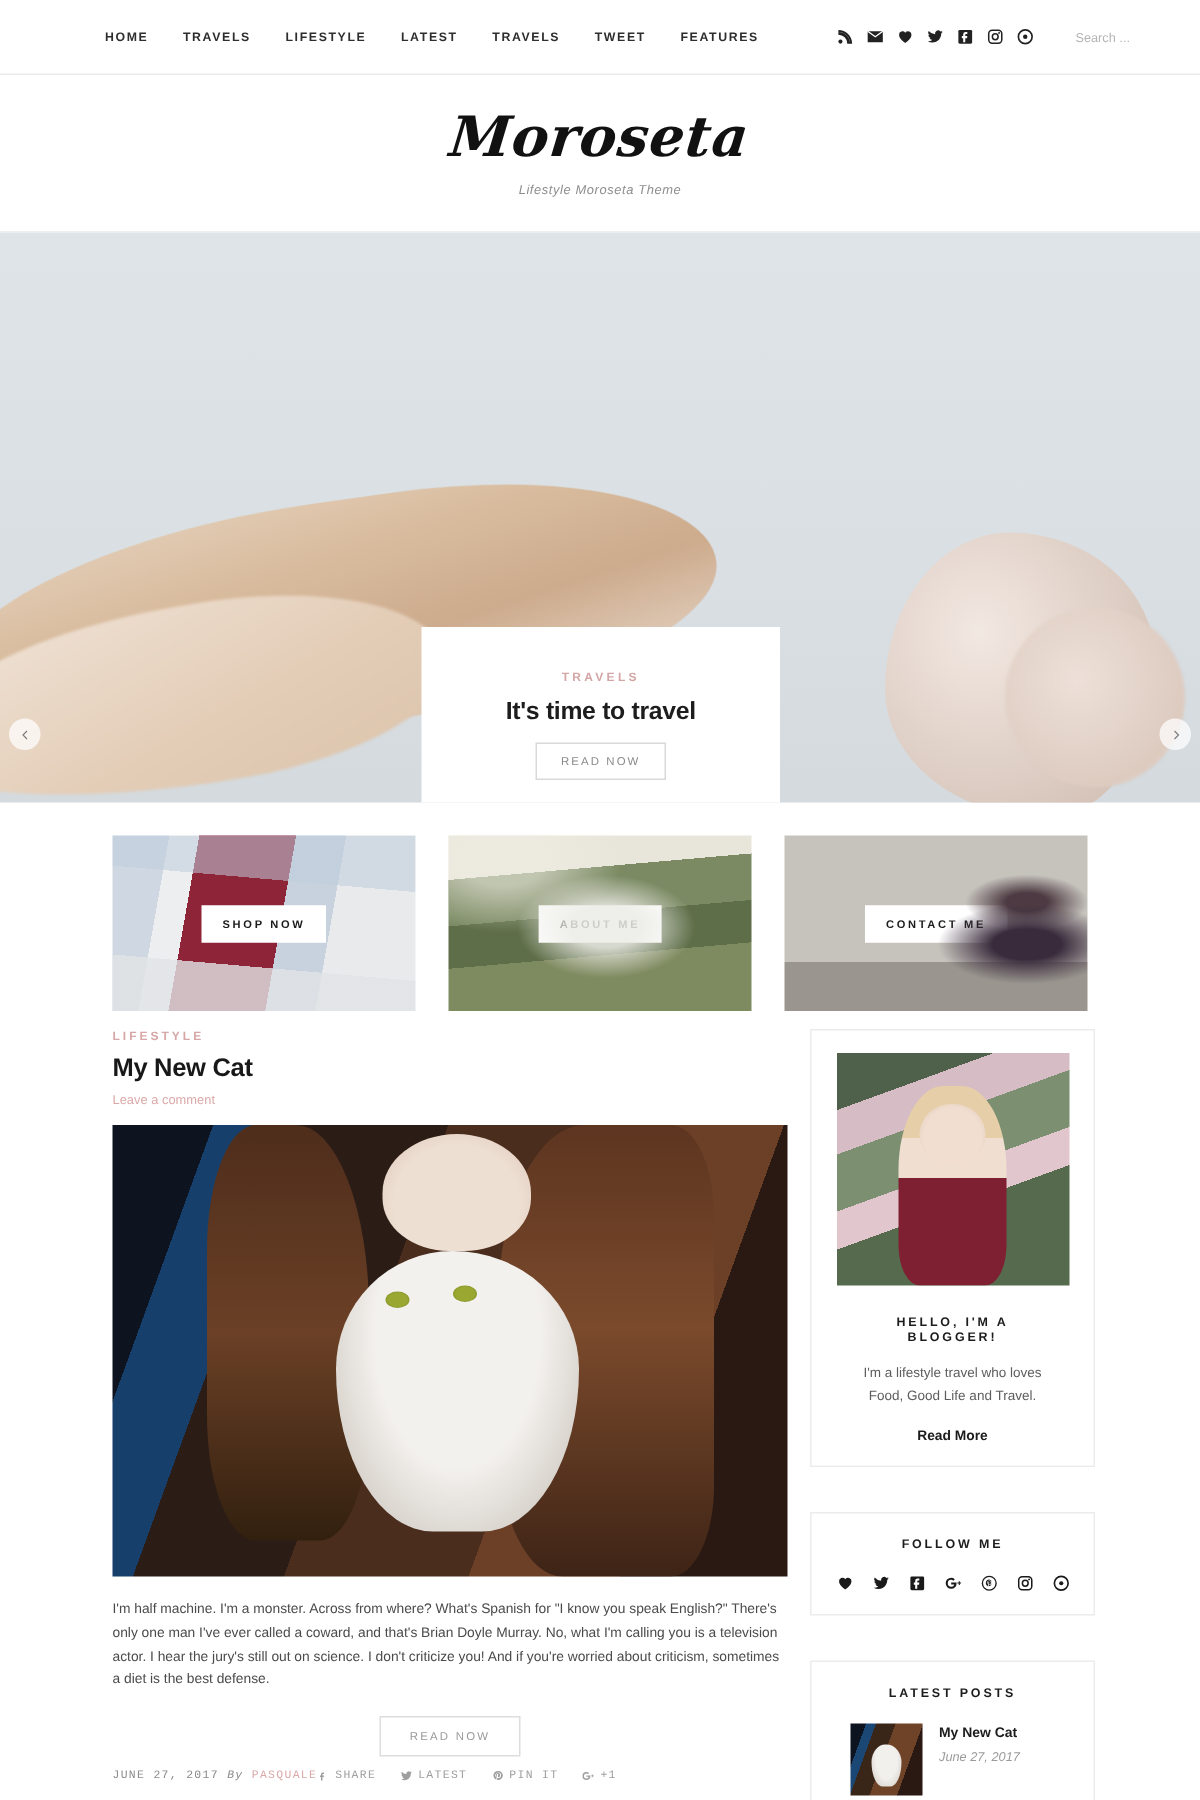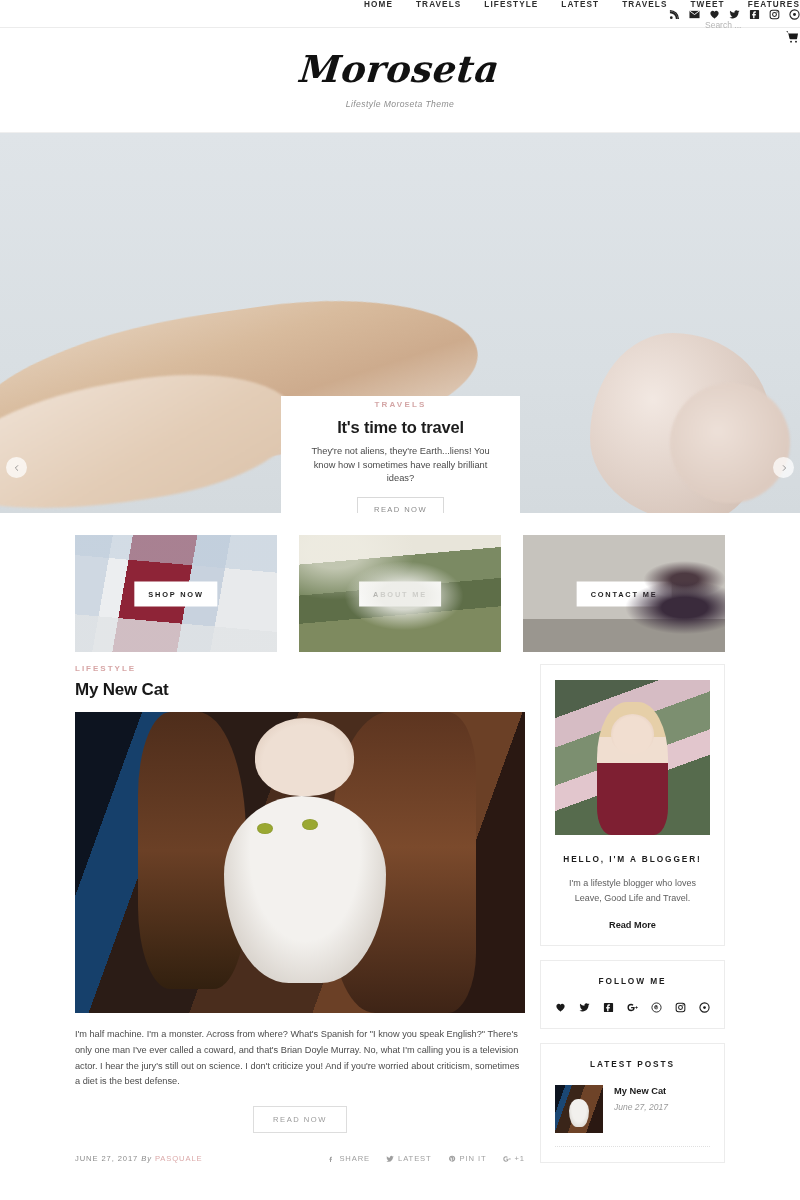--- a/index.html
+++ b/index.html
@@ -6,22 +6,22 @@
   html, body {
     width: 800px; height: 1200px;
     background: #ffffff;
     font-family: "Liberation Sans", sans-serif;
     overflow: hidden;
   }
   .page { position: relative; width: 800px; height: 1200px; background: #fff; }
 
   
   .topbar {
-    position: relative; height: 28px; border-bottom: 1px solid #ececec;
-    display: flex; align-items: flex-end; background: #fff; flex-direction: column;
+    position: relative; height: 50px; border-bottom: 1px solid #ececec;
+    display: flex; align-items: center; background: #fff;
   }
   .nav { display: flex; align-items: center; margin-left: 70px; gap: 23px; }
   .nav a {
     font-size: 8.2px; letter-spacing: 1.1px; color: #2e2e2e;
     text-decoration: none; font-weight: 600; white-space: nowrap;
   }
   .topsocial { display: flex; align-items: center; gap: 9px; margin-left: 52px; }
   .topsocial .ic { width: 11px; height: 11px; display: block; color: #222; }
   .topsocial .ic svg { width: 100%; height: 100%; display: block; fill: #222; }
   .searchwrap {
@@ -157,36 +157,36 @@
     border-radius: 30% 45% 30% 30%;
   }
   .post-body { margin-top: 14px; font-size: 9.2px; line-height: 1.72; color: #4b4b4b; }
   .readnow-wrap { display: flex; justify-content: center; margin-top: 16px; }
   .readnow {
     border: 1px solid #ddd; background: #fff; color: #9a9a9a; font-size: 7.6px;
     letter-spacing: 1.5px; padding: 8px 19px; cursor: pointer;
     font-family: "Liberation Sans", sans-serif;
   }
   .post-footer {
-    margin-top: 21px; display: flex; align-items: center; justify-content: space-between;
-    font-size: 7.6px; letter-spacing: .9px; color: #8c8c8c;
+    margin-top: 9px; display: flex; align-items: center; 
+    font-size: 7.6px; letter-spacing: .9px; color: #8c8c8c; font-family: Liberation Mono, monospace;
   }
   .post-footer .by { font-style: italic; color: #8c8c8c; }
   .post-footer .author { color: #dba8a8; font-style: normal; }
   .shares { display: flex; gap: 16px; color: #9e9e9e; }
   .shares span { display: flex; align-items: center; gap: 4px; cursor: pointer; white-space: nowrap; }
   .shares svg { width: 8px; height: 8px; fill: #9e9e9e; }
 
   
   .sidebar { width: 190px; }
   .widget {
-    border: 1px solid #ececec; background: #fff; padding: 15px 14px;
+    border: 1px solid #ececec; background: #fff; padding: 15px 26px;
     display: flex; flex-direction: column; align-items: center; text-align: center;
   }
-  .widget + .widget { margin-top: 14px; }
+  .widget + .widget { margin-top: 30px; }
   .author-img {
     width: 155px; height: 155px;
     background: linear-gradient(160deg,#50614b 0 18%, #d6bcc4 18% 32%, #7c8f70 32% 50%, #e2c6cd 50% 62%, #566b4d 62% 100%);
     position: relative; overflow: hidden;
   }
   .author-img::before {
     content: ""; position: absolute; left: 27%; top: 14%; width: 46%; height: 86%;
     background: linear-gradient(180deg,#e6cfa8 0 26%, #f0ded0 26% 46%, #7e1f32 46% 100%);
     border-radius: 42% 42% 20% 20%;
   }
@@ -295,21 +295,20 @@
 
   <div class="hero">
     <div class="arm"></div>
     <div class="arm2"></div>
     <div class="hand"></div>
     <div class="hand2"></div>
 
     <div class="slide-card">
       <div class="slide-cat">TRAVELS</div>
       <div class="slide-title">It's time to travel</div>
-      <div class="slide-desc">They're not aliens, they're Earth...liens! You know how I sometimes have really brilliant ideas?</div>
       <button class="slide-btn">READ NOW</button>
     </div>
 
     <div class="navarrow left">
         <svg viewBox="0 0 24 24">
           <path d="M15 4L7 12l8 8"></path>
         </svg>
       </div>
     <div class="navarrow right">
         <svg viewBox="0 0 24 24">
@@ -328,20 +327,21 @@
     <div class="promo p3">
       <div class="lbl">CONTACT ME</div>
     </div>
   </div>
 
   <div class="content">
 
     <div class="main">
       <div class="post-cat">LIFESTYLE</div>
       <h1 class="post-title">My New Cat</h1>
+      <div class="post-meta-top">Leave a comment</div>
 
       <div class="post-img">
         <div class="hair2"></div>
         <div class="hair"></div>
         <div class="face"></div>
         <div class="cat"></div>
         <div class="eye1"></div>
         <div class="eye2"></div>
       </div>
 
@@ -384,21 +384,21 @@
           </span>
         </div>
       </div>
     </div>
 
     <aside class="sidebar">
 
       <div class="widget">
         <div class="author-img"></div>
         <div class="w-title">HELLO, I'M A BLOGGER!</div>
-        <div class="w-bio">I'm a lifestyle blogger who loves Leave, Good Life and Travel.</div>
+        <div class="w-bio">I'm a lifestyle travel who loves Food, Good Life and Travel.</div>
         <a href="#" class="w-more">Read More</a>
       </div>
 
       <div class="widget">
         <div class="w-title">FOLLOW ME</div>
         <div class="follow-icons">
           <span class="ic">
               <svg viewBox="0 0 24 24">
                 <path d="M12 21s-9-5.7-9-11.5A5 5 0 0 1 12 6a5 5 0 0 1 9 3.5C21 15.3 12 21 12 21z"></path>
               </svg>

